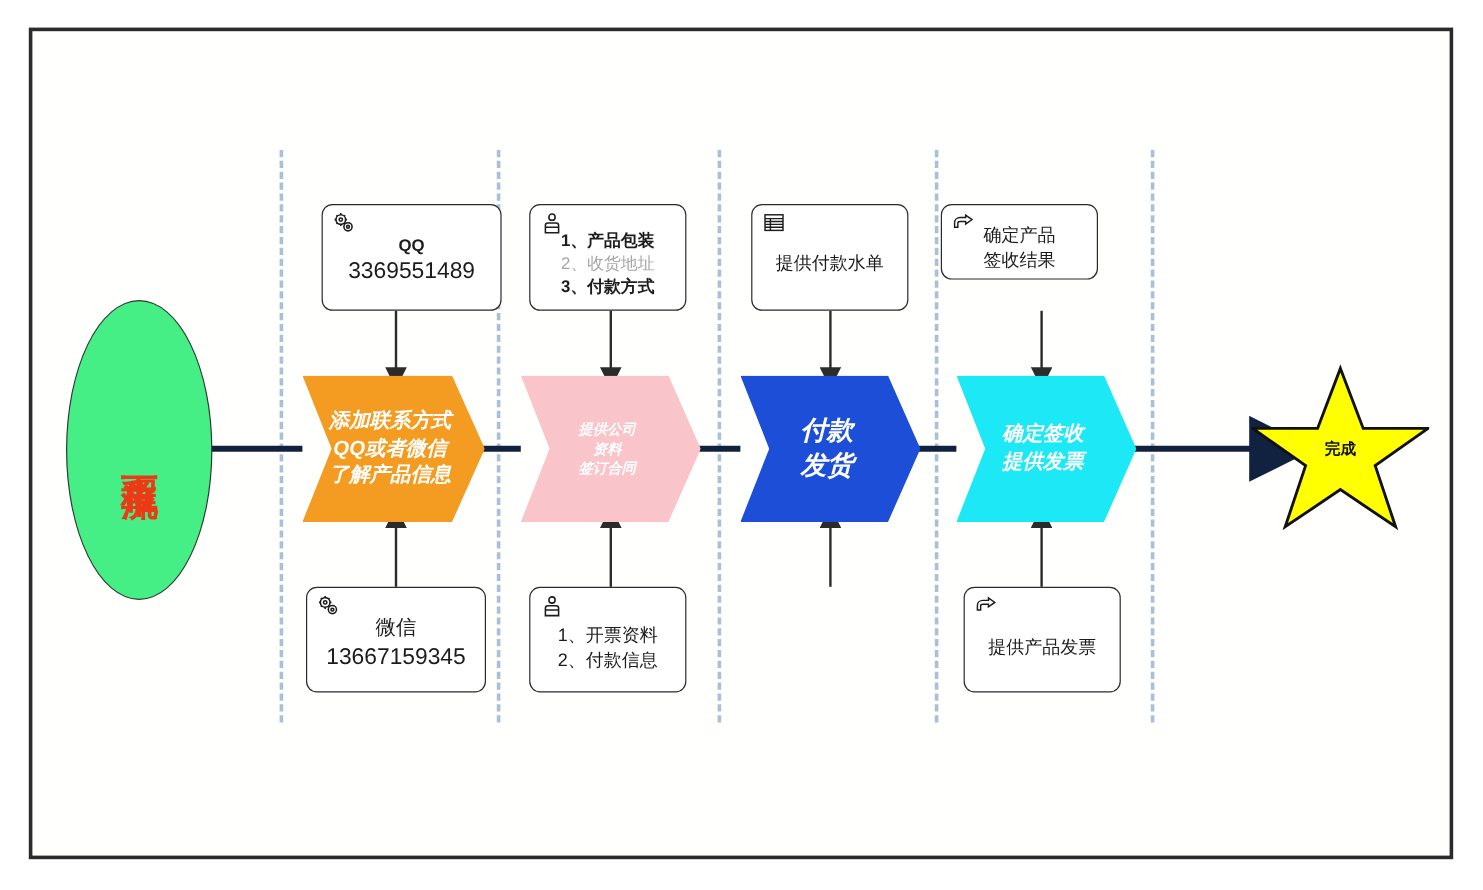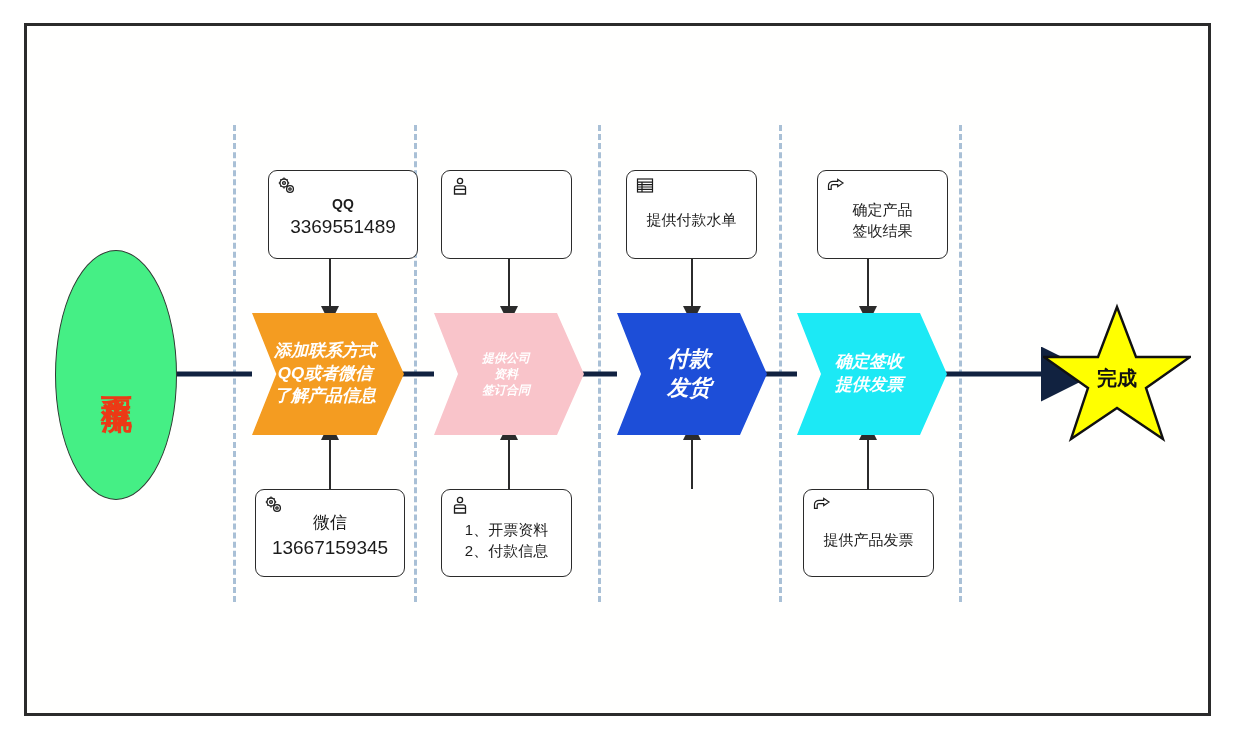--- a/index.html
+++ b/index.html
@@ -47,21 +47,21 @@
   .chev .ct{color:#ffffff;font-weight:bold;font-style:italic;
         font-size:17px;line-height:1.34;white-space:nowrap;
         text-align:center;margin-left:-6px;}
   .chev.small .ct{font-size:12px;}
   .chev.lg .ct{font-size:22px;line-height:1.3;}
 
   
   .star-wrap{position:absolute;left:1043px;top:303px;width:148px;height:140px;}
   .star-wrap svg{display:block;}
   .star-label{position:absolute;left:0;top:62px;width:148px;text-align:center;
-        font-size:20px;font-weight:bold;color:#111111;}
+        font-size:13px;font-weight:bold;color:#111111;}
 </style>
 </head>
 <body>
 
 <div id="canvas">
   <div class="frame"></div>
 
   <div class="sep" style="left:233px;"></div>
   <div class="sep" style="left:414px;"></div>
   <div class="sep" style="left:598px;"></div>
@@ -144,20 +144,25 @@
   <div class="note" style="left:441px;top:170px;width:131px;height:89px;">
     <span class="ic">
       <svg viewBox="0 0 22 20">
           <g fill="none" stroke="#1c1c1c" stroke-width="1.3">
         <circle cx="11" cy="5" r="2.6"></circle>
         <path d="M5.5 18v-6.2a2 2 0 0 1 2-2h7a2 2 0 0 1 2 2V18z"></path>
         <path d="M5.5 13.4h11"></path>
       </g>
         </svg>
     </span>
+    <div class="lines" style="margin-top:10px;">
+      <div class="ln bold">1、产品包装</div>
+      <div class="ln muted">2、收货地址</div>
+      <div class="ln bold">3、付款方式</div>
+    </div>
   </div>
 
   <div class="chev small" style="left:434px;top:313px;width:150px;background:#f9c4ca;">
     <div class="ct">提供公司</div>
     <div class="ct">资料</div>
     <div class="ct">签订合同</div>
   </div>
 
   <div class="note" style="left:441px;top:489px;width:131px;height:88px;">
     <span class="ic">
@@ -188,21 +193,21 @@
       <div class="ln">提供付款水单</div>
     </div>
   </div>
 
   <div class="chev lg" style="left:617px;top:313px;width:150px;background:#1d4ed8;">
     <div class="ct">付款</div>
     <div class="ct">发货</div>
   </div>
 
 
-  <div class="note" style="left:817px;top:170px;width:131px;height:89px;">
+  <div class="note" style="left:784px;top:170px;width:131px;height:63px;">
     <span class="ic">
       <svg viewBox="0 0 22 20">
           <g fill="none" stroke="#1c1c1c" stroke-width="1.2">
         <path d="M3.5 9.5c0-2.4 2-4.2 4.6-4.2h4.6V3.3L18 7l-5.3 3.7V8.6H8.1c-1.1 0-1.9.5-1.9 1.4v3.4H3.5z"></path>
       </g>
         </svg>
     </span>
     <div class="lines" style="margin-top:12px;">
       <div class="ln">确定产品</div>
       <div class="ln">签收结果</div>

